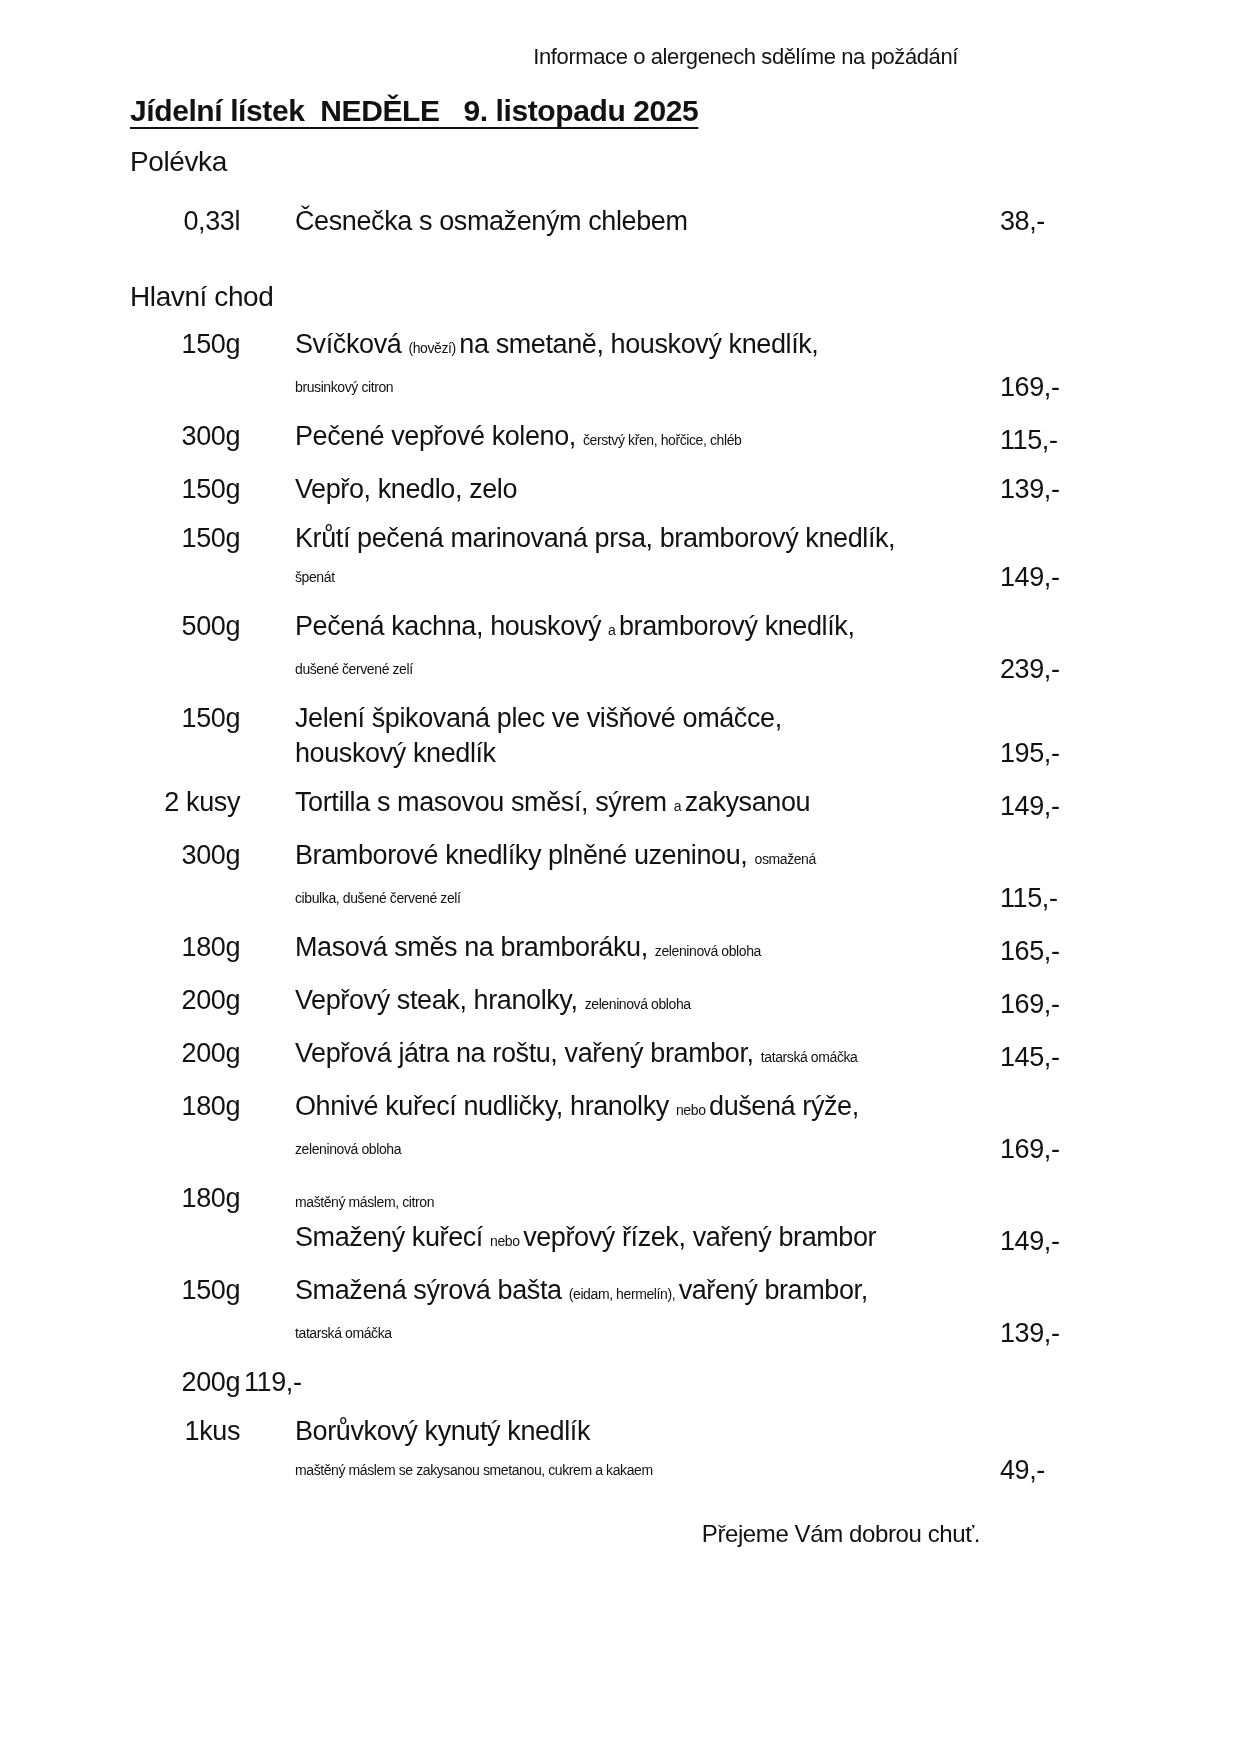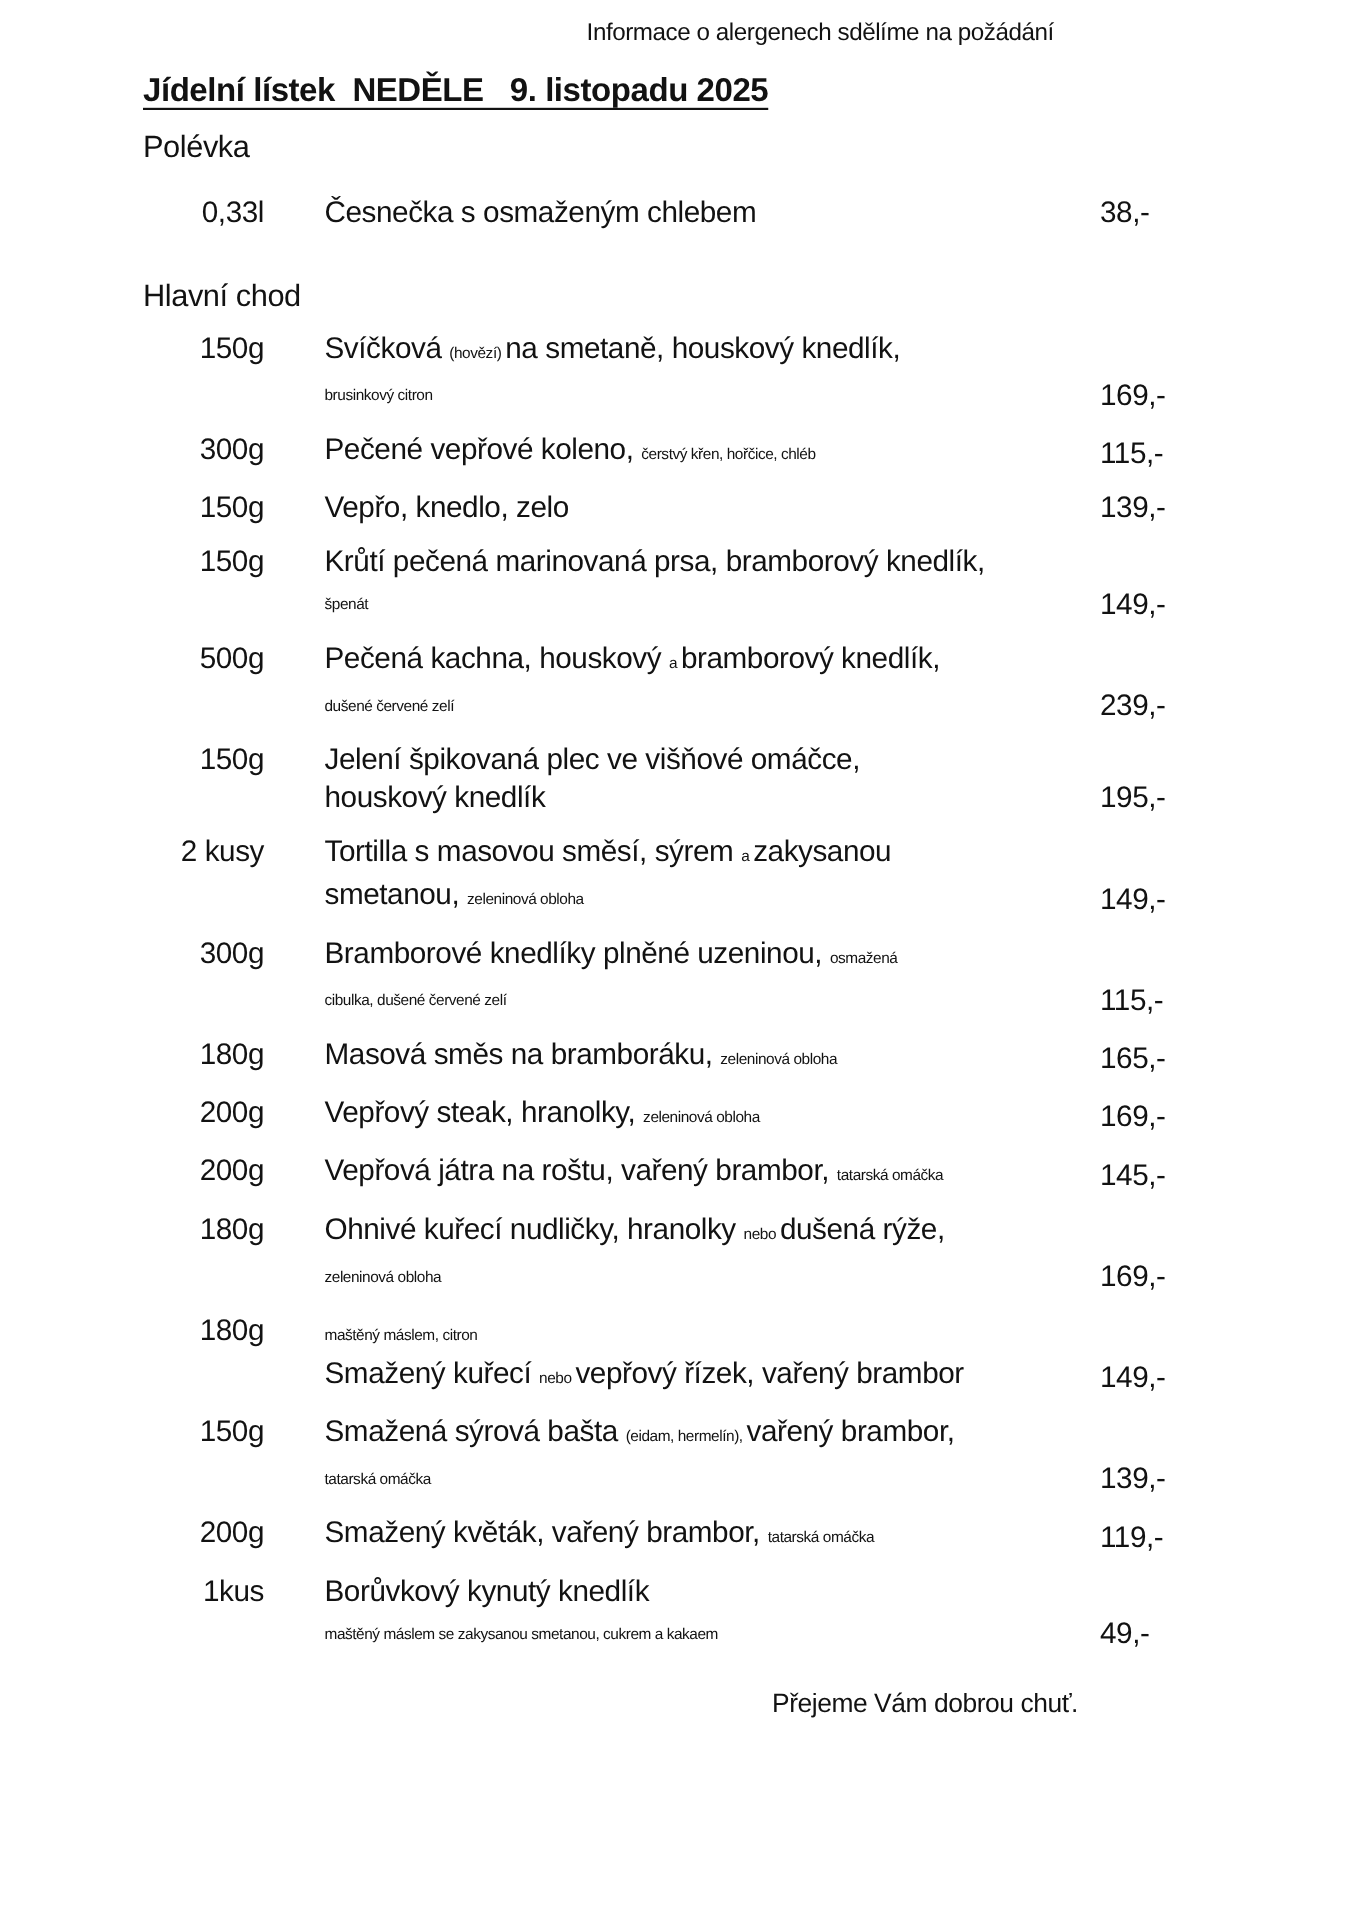--- a/index.html
+++ b/index.html
@@ -3,21 +3,21 @@
 <meta charset="utf-8">
 <style>
   html,body{margin:0;padding:0;background:#ffffff;}
   body{
     width:1240px;height:1754px;
     color:#121212;
     font-family:"Liberation Sans","DejaVu Sans",sans-serif;
     letter-spacing:-0.4px;
     overflow:hidden;
   }
-  .page{padding:16px 160px 0 130px;}
+  .page{padding:44px 160px 0 130px;}
 
   .allergen-note{
     text-align:right;
     padding-right:122px;
     font-size:22px;
   }
   .menu-title{
     text-align:left;
     margin-top:24px;
     font-size:30px;
@@ -123,21 +123,20 @@
           <div class="desc">
             <div class="line"><span class="seg lg">Jelení špikovaná plec ve višňové omáčce,</span></div>
             <div class="line"><span class="seg lg">houskový knedlík</span></div>
           </div>
           <div class="price">195,-</div>
         </div>
         <div class="row">
           <div class="qty">2 kusy</div>
           <div class="desc">
             <div class="line"><span class="seg lg">Tortilla s masovou směsí, sýrem </span><span class="seg sm">a </span><span class="seg lg">zakysanou</span></div>
-            <div class="line"><span class="seg lg">smetanou, </span><span class="seg sm">zeleninová obloha</span></div>
           </div>
           <div class="price">149,-</div>
         </div>
         <div class="row">
           <div class="qty">300g</div>
           <div class="desc">
             <div class="line"><span class="seg lg">Bramborové knedlíky plněné uzeninou, </span><span class="seg sm">osmažená</span></div>
             <div class="line"><span class="seg sm">cibulka, dušené červené zelí</span></div>
           </div>
           <div class="price">115,-</div>
@@ -182,23 +181,20 @@
         <div class="row">
           <div class="qty">150g</div>
           <div class="desc">
             <div class="line"><span class="seg lg">Smažená sýrová bašta </span><span class="seg sm">(eidam, hermelín), </span><span class="seg lg">vařený brambor,</span></div>
             <div class="line"><span class="seg sm">tatarská omáčka</span></div>
           </div>
           <div class="price">139,-</div>
         </div>
         <div class="row">
           <div class="qty">200g</div>
-          <div class="desc">
-            <div class="line"><span class="seg lg">Smažený květák, vařený brambor, </span><span class="seg sm">tatarská omáčka</span></div>
-          </div>
           <div class="price">119,-</div>
         </div>
         <div class="row">
           <div class="qty">1kus</div>
           <div class="desc">
             <div class="line"><span class="seg lg">Borůvkový kynutý knedlík</span></div>
             <div class="line"><span class="seg sm">maštěný máslem se zakysanou smetanou, cukrem a kakaem</span></div>
           </div>
           <div class="price">49,-</div>
         </div>

